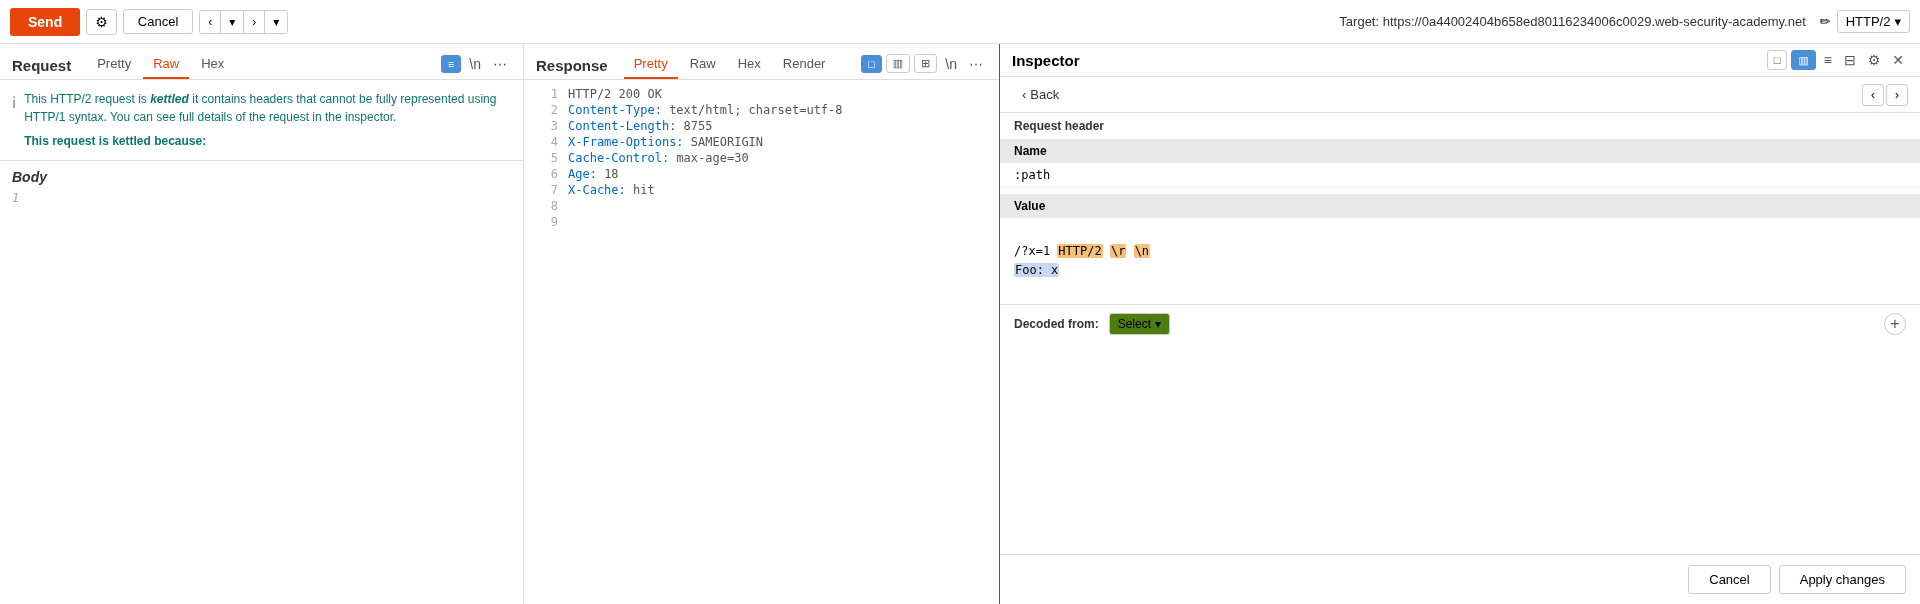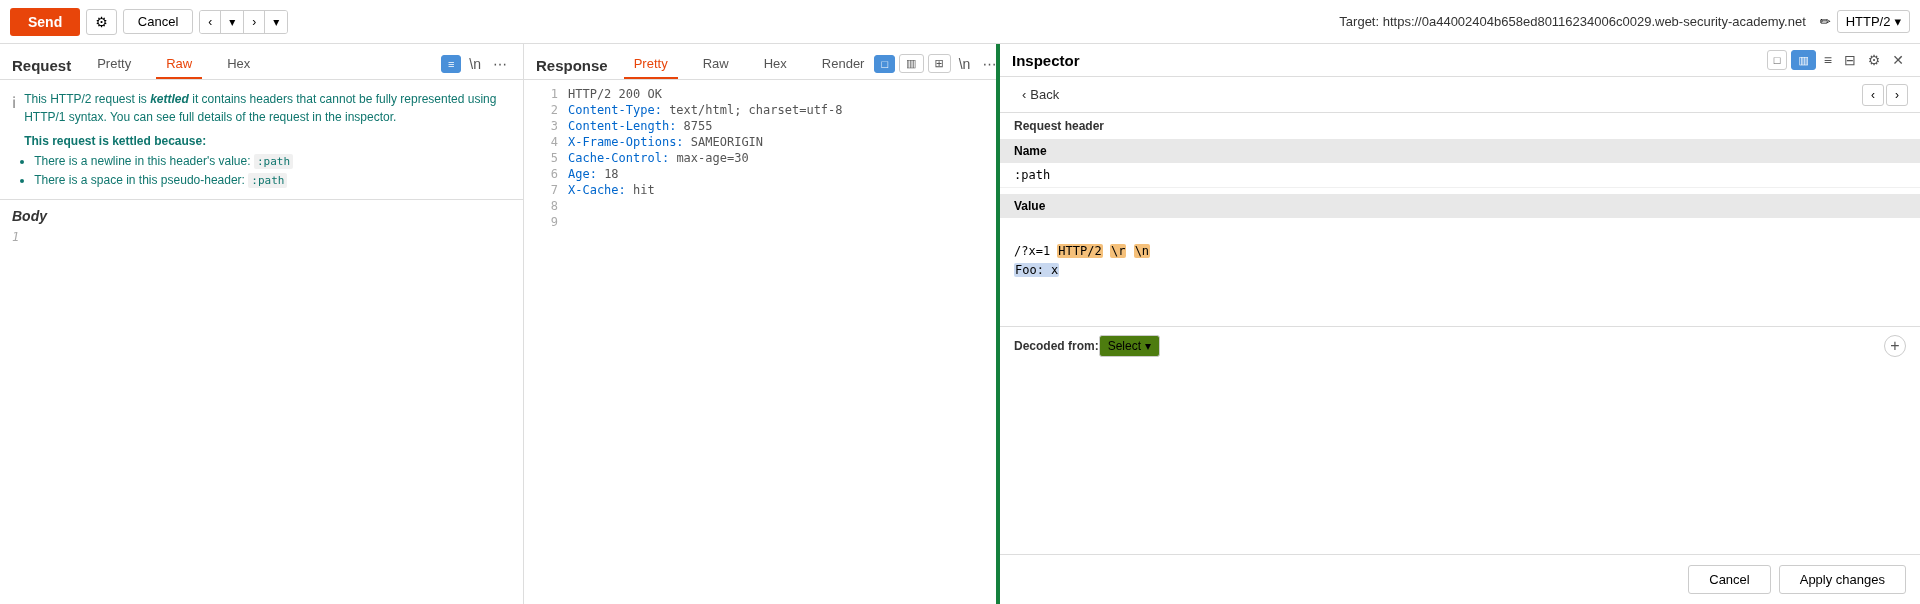--- a/index.html
+++ b/index.html
@@ -93,21 +93,21 @@
     .panel-request {
       width: 524px;
       border-right: 1px solid #ddd;
       display: flex;
       flex-direction: column;
     }
 
     
     .panel-response {
       width: 476px;
-      border-right: 4px solid #15803d;
+      border-right: 1px solid #15803d;
       display: flex;
       flex-direction: column;
     }
 
     
     .panel-inspector {
       flex: 1;
       display: flex;
       flex-direction: column;
     }
@@ -123,21 +123,21 @@
       font-size: 15px;
       font-weight: bold;
       color: #333;
       margin-right: 16px;
     }
 
     
     .tabs {
       display: flex;
       align-items: flex-end;
-      gap: 15px;
+      gap: 2px;
       flex: 1;
     }
     .tab {
       padding: 4px 10px 6px;
       cursor: pointer;
       font-size: 13px;
       color: #555;
       border-bottom: 2px solid transparent;
     }
     .tab.active {
@@ -350,21 +350,22 @@
       background: #c8d8f0;
       border-radius: 2px;
       padding: 0 1px;
     }
 
     .decoded-row {
       display: flex;
       align-items: center;
       padding: 8px 14px;
       border-top: 1px solid #ddd;
-      margin-top: 22px;
+      margin-top: 0;
+      gap: 10px;
       justify-content: space-between;
     }
     .decoded-label {
       font-size: 12px;
       font-weight: bold;
       color: #333;
     }
     .select-dropdown {
       display: flex;
       align-items: center;
@@ -464,24 +465,20 @@
         <button class="icon-btn-plain">\n</button>
         <button class="icon-btn-plain">⋯</button>
       </div>
     </div>
 
     <div class="warning-box">
       <span class="warning-icon">ℹ</span>
       <div class="warning-text">
         <span>This HTTP/2 request is <em>kettled</em> it contains headers that cannot be fully represented using HTTP/1 syntax. You can see full details of the request in the inspector.</span>
         <span class="warning-bold">This request is kettled because:</span>
-        <ul class="warning-list">
-          <li>There is a newline in this header's value: <code class="inline-code">:path</code></li>
-          <li>There is a space in this pseudo-header: <code class="inline-code">:path</code></li>
-        </ul>
       </div>
     </div>
 
     <div class="body-section">
       <div class="body-title">Body</div>
       <div class="body-content">
         <span class="line-number">1</span>
       </div>
     </div>
   </div>

